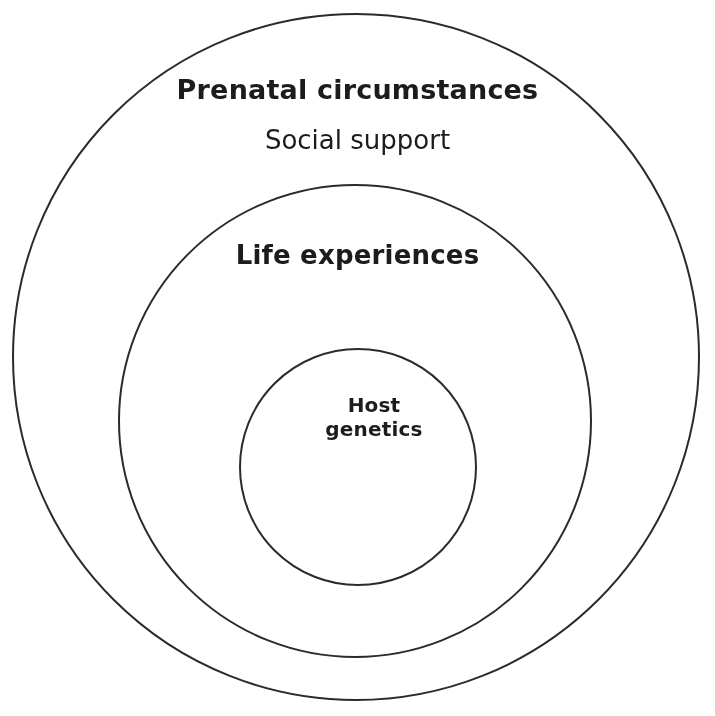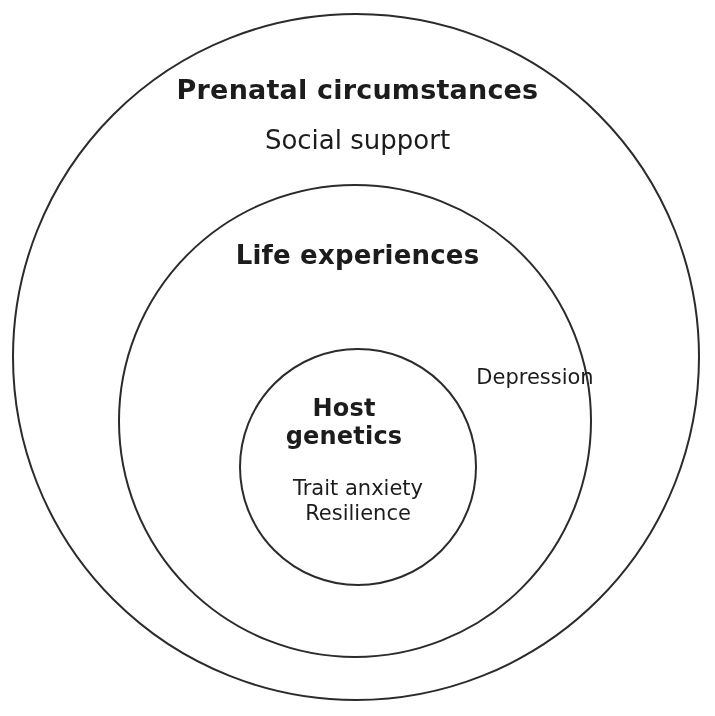--- a/index.html
+++ b/index.html
@@ -74,24 +74,24 @@
   }
   #label-middle-right {
     left: 435px;
     width: 200px;
     top: 365px;
     font-size: 21px;
   }
 
   
   #label-inner-title {
-    left: 226px;
+    left: 256px;
     width: 236px;
     top: 394px;
-    font-size: 24px;
+    font-size: 20px;
     letter-spacing: 0.2px;
   }
   #label-inner-items {
     left: 240px;
     width: 236px;
     top: 476px;
     font-size: 21px;
   }
 </style>
 </head>
@@ -105,21 +105,18 @@
     <circle cx="358" cy="467" r="118" fill="none" stroke="#2b2b2b" stroke-width="2"></circle>
   </svg>
 
   <div class="label label-bold" id="label-outer-title">Prenatal circumstances</div>
 
   <div class="label" id="label-outer-item-0">Social support</div>
 
   <div class="label label-bold" id="label-middle-title">Life experiences</div>
 
 
-  <div class="label" id="label-middle-right">Depression</div>
 
   <div class="label label-bold" id="label-inner-title">Host
 genetics</div>
 
-  <div class="label" id="label-inner-items">Trait anxiety
-Resilience</div>
 
 </div>
 
 </body></html>

